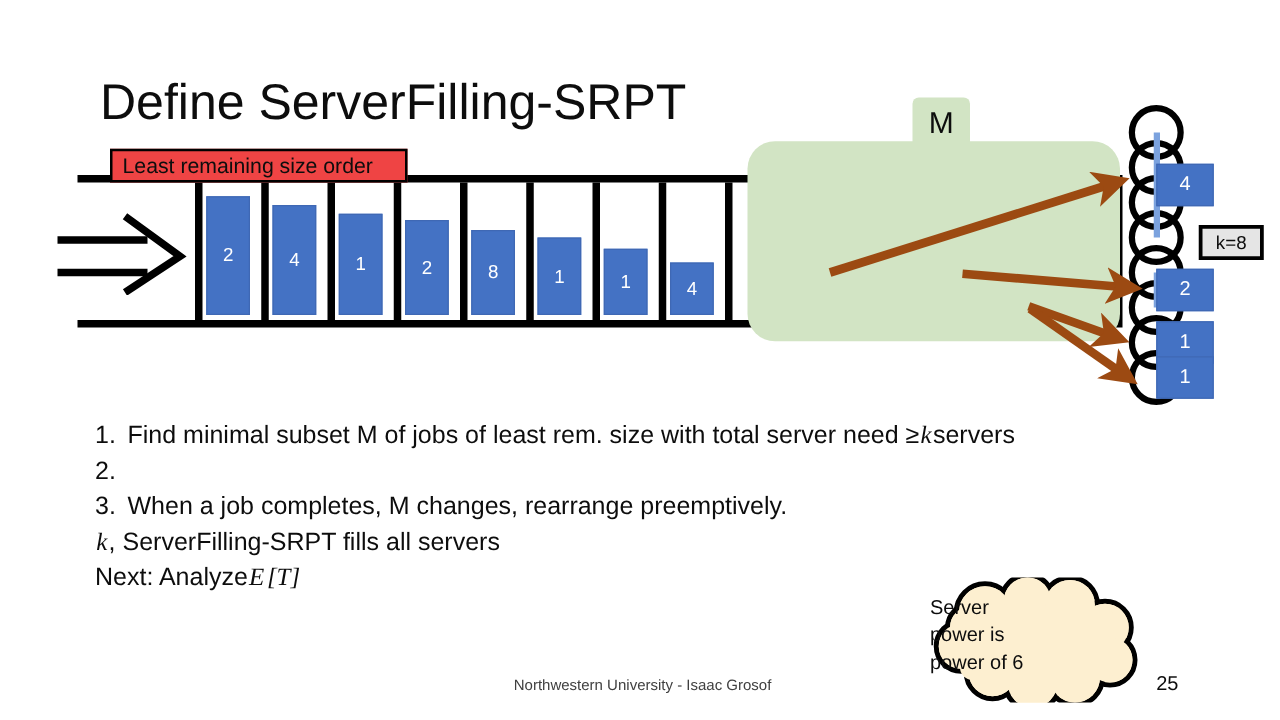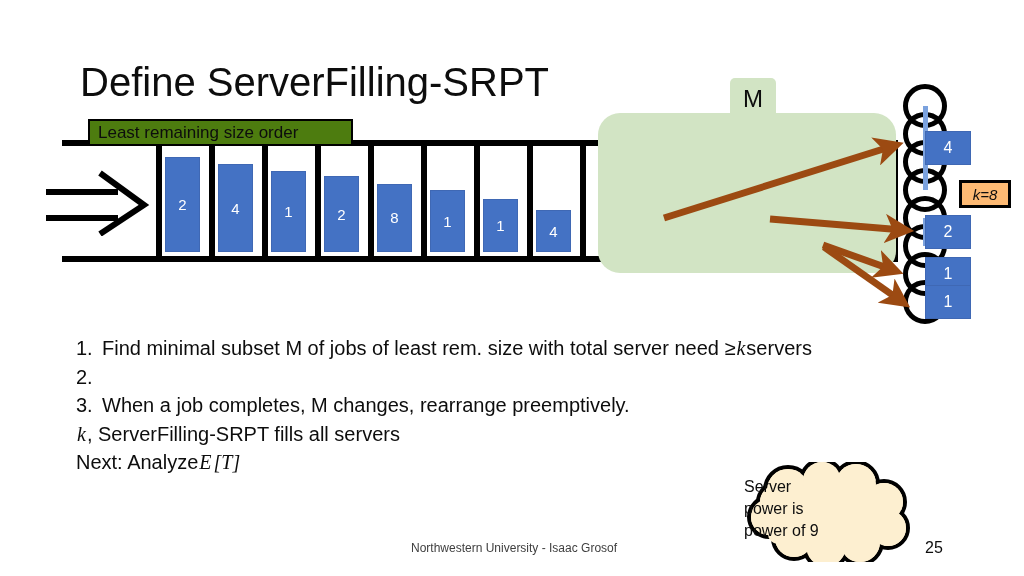--- a/index.html
+++ b/index.html
@@ -16,22 +16,22 @@
   
   .title{
     position:absolute;left:80px;top:58px;
     font-size:40px;line-height:48px;font-weight:400;
     color:#0d0d0d;letter-spacing:0px;white-space:nowrap;
   }
 
   
   .lrs-label{
     position:absolute;left:88px;top:119px;
-    width:265px;height:27px;
-    border:2px solid #000;background:#4d7c0f;
+    width:238px;height:27px;
+    border:2px solid #000;background:#ef4444;
     box-sizing:border-box;
     display:flex;align-items:center;
     padding-left:8px;
     font-size:17px;line-height:18px;color:#0d0d0d;
     white-space:nowrap;z-index:30;
   }
 
   
   .queue-wrap{position:absolute;left:62px;top:140px;width:836px;height:122px;}
   .queue-rail{position:absolute;left:0;height:6px;background:#000;width:836px;}
@@ -78,23 +78,23 @@
   .sjob{
     position:absolute;background:#4472C4;border:1px solid #3f68b4;
     box-sizing:border-box;z-index:8;
     display:flex;align-items:center;justify-content:center;
     color:#fff;font-size:16px;line-height:16px;
   }
 
   
   .kbox{
     position:absolute;left:959px;top:180px;width:52px;height:28px;
-    border:3px solid #000;background:#fdba74;box-sizing:border-box;
-    display:flex;align-items:center;justify-content:center;
-    font-size:15px;line-height:15px;color:#0d0d0d;z-index:20;font-style:italic;
+    border:3px solid #000;background:#e5e5e5;box-sizing:border-box;
+    display:flex;align-items:center;justify-content:center;
+    font-size:15px;line-height:15px;color:#0d0d0d;z-index:20;
   }
 
   
   .arrows{position:absolute;left:0;top:0;width:1024px;height:576px;z-index:10;pointer-events:none;}
 
   
   .bodytext{position:absolute;left:76px;top:334px;width:930px;}
   .bline{
     font-size:20px;line-height:28.5px;color:#0d0d0d;white-space:nowrap;
     display:flex;align-items:baseline;
@@ -263,19 +263,19 @@
         <circle cx="50" cy="76" r="19"></circle>
         <circle cx="25" cy="55" r="18"></circle>
         <circle cx="33" cy="40" r="17"></circle>
         <rect x="24" y="24" width="124" height="58" rx="10"></rect>
       </g>
     </svg>
   </div>
   <div class="cloud-text">
     <div>Server</div>
     <div>power is</div>
-    <div>power of 9</div>
+    <div>power of 6</div>
   </div>
 
   <div class="footer-credit">Northwestern University - Isaac Grosof</div>
   <div class="footer-page">25</div>
 
 </div>
 
 </body></html>

